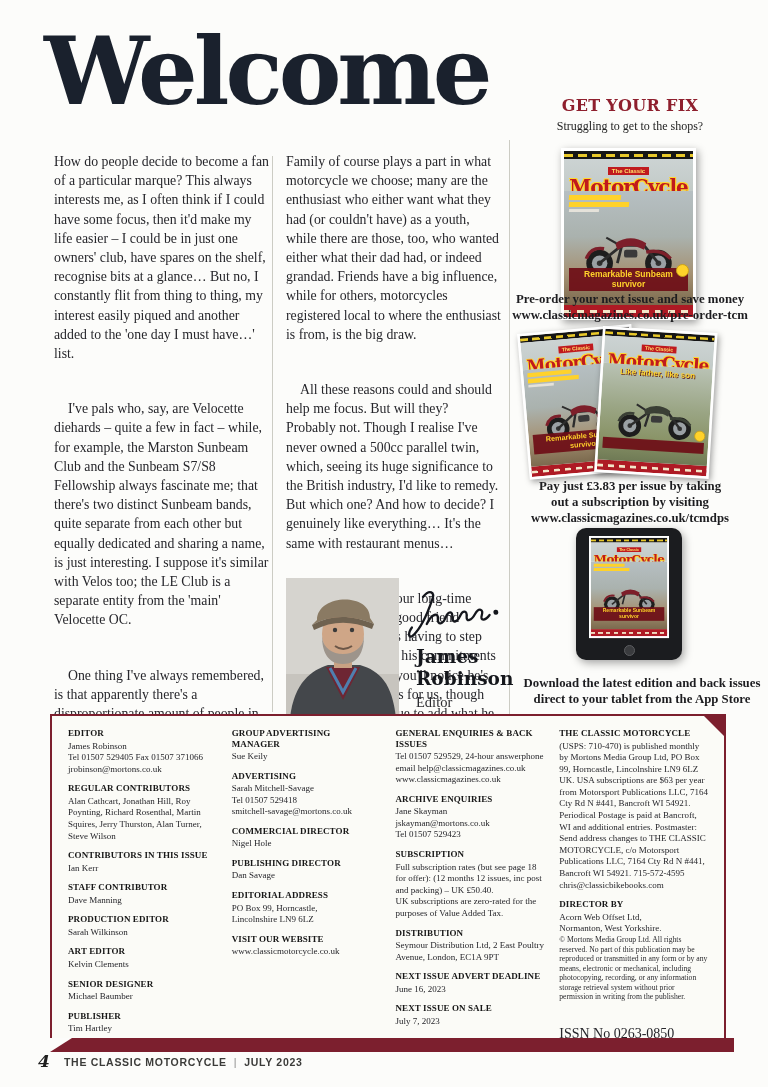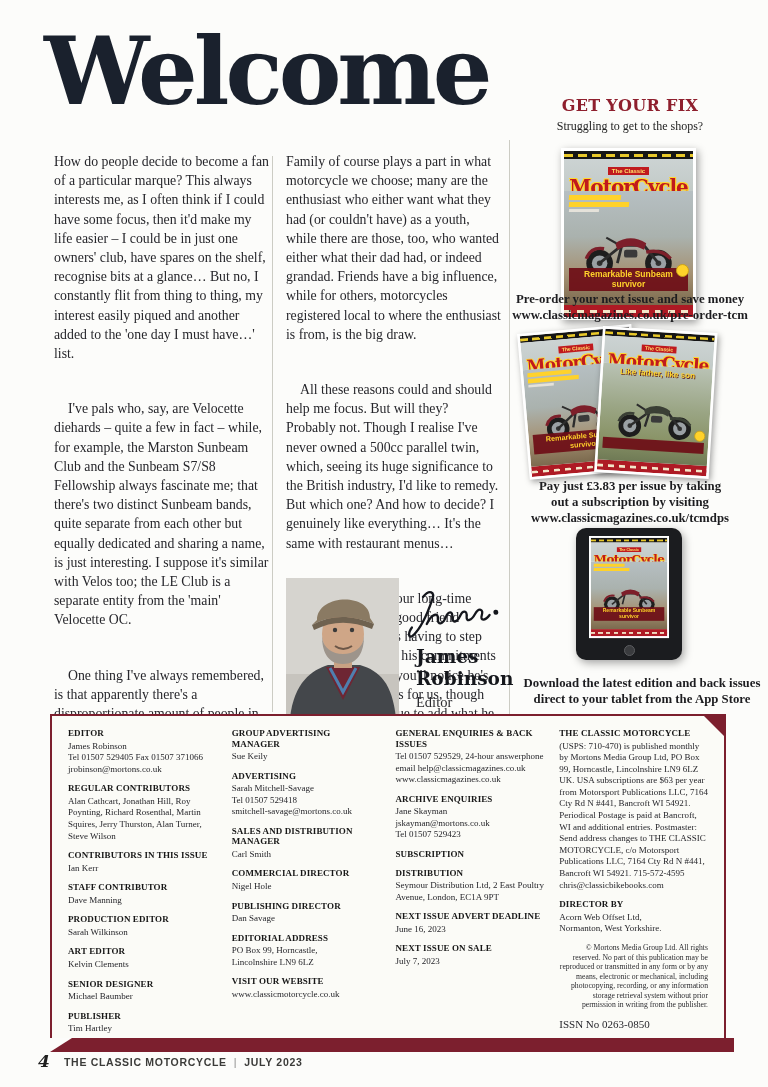--- a/index.html
+++ b/index.html
@@ -99,22 +99,22 @@
   .mbox{position:absolute;left:50px;top:714px;width:676px;height:324px;box-sizing:border-box;
         border:2px solid #7c1f2e;border-bottom:none;background:#fbfbf7;}
   .mbox-fold{position:absolute;right:-2px;top:-2px;width:24px;height:24px;background:#7c1f2e;
              clip-path:polygon(0 0,100% 0,100% 100%);}
   .mcols{position:absolute;left:0;top:0;right:0;bottom:0;display:flex;gap:15px;padding:12px 16px;}
   .mcol{flex:1;min-width:0;}
   .ms h3{margin:8px 0 2px;font-size:9px;line-height:10.5px;letter-spacing:.1px;
          color:#171717;font-weight:bold;}
   .ms:first-child h3{margin-top:0;}
   .ms .b{font-size:9px;line-height:11.6px;color:#26262b;white-space:pre-line;}
-  .m-copy{margin-top:8px;font-size:7.7px;line-height:9.6px;color:#2b2b2f;text-align:right;}
-  .m-issn{margin-top:8px;font-size:11px;color:#26262b;}
+  .m-copy{font-size:7.7px;line-height:9.6px;color:#2b2b2f;}
+  .m-issn{margin-top:24px;font-size:14px;color:#26262b;}
 
   .mbar{position:absolute;left:50px;top:1038px;width:684px;height:14px;background:#7c1f2e;
         clip-path:polygon(22px 0,100% 0,100% 100%,0 100%);}
 
   
   .pgnum{position:absolute;left:38px;top:1051px;font-family:"DejaVu Serif",serif;
          font-style:italic;font-weight:bold;font-size:17px;color:#1f1f1f;}
   .foot{position:absolute;left:64px;top:1056px;font-family:"Liberation Sans",sans-serif;
         font-weight:bold;font-size:10.5px;letter-spacing:.7px;color:#3b3b39;}
   .foot .sep{color:#8a8a88;margin:0 7px;font-weight:normal;}
@@ -359,24 +359,20 @@
             <h3>GROUP ADVERTISING MANAGER</h3>
             <div class="b">Sue Keily</div>
           </div>
         <div class="ms">
             <h3>ADVERTISING</h3>
             <div class="b">Sarah Mitchell-Savage
 Tel 01507 529418
 smitchell-savage@mortons.co.uk</div>
           </div>
         <div class="ms">
-            <h3>SALES AND DISTRIBUTION MANAGER</h3>
-            <div class="b">Carl Smith</div>
-          </div>
-        <div class="ms">
             <h3>COMMERCIAL DIRECTOR</h3>
             <div class="b">Nigel Hole</div>
           </div>
         <div class="ms">
             <h3>PUBLISHING DIRECTOR</h3>
             <div class="b">Dan Savage</div>
           </div>
         <div class="ms">
             <h3>EDITORIAL ADDRESS</h3>
             <div class="b">PO Box 99,  Horncastle,
@@ -395,20 +391,22 @@
 www.classicmagazines.co.uk</div>
           </div>
         <div class="ms">
             <h3>ARCHIVE ENQUIRIES</h3>
             <div class="b">Jane Skayman
 jskayman@mortons.co.uk
 Tel 01507 529423</div>
           </div>
         <div class="ms">
             <h3>SUBSCRIPTION</h3>
+            <div class="b">Full subscription rates (but see page 18 for offer): (12 months 12 issues, inc post and packing) – UK £50.40.
+UK subscriptions are zero-rated for the purposes of Value Added Tax.</div>
           </div>
         <div class="ms">
             <h3>DISTRIBUTION</h3>
             <div class="b">Seymour Distribution Ltd, 2 East Poultry Avenue, London, EC1A 9PT</div>
           </div>
         <div class="ms">
             <h3>NEXT ISSUE ADVERT DEADLINE</h3>
             <div class="b">June 16, 2023</div>
           </div>
         <div class="ms">

